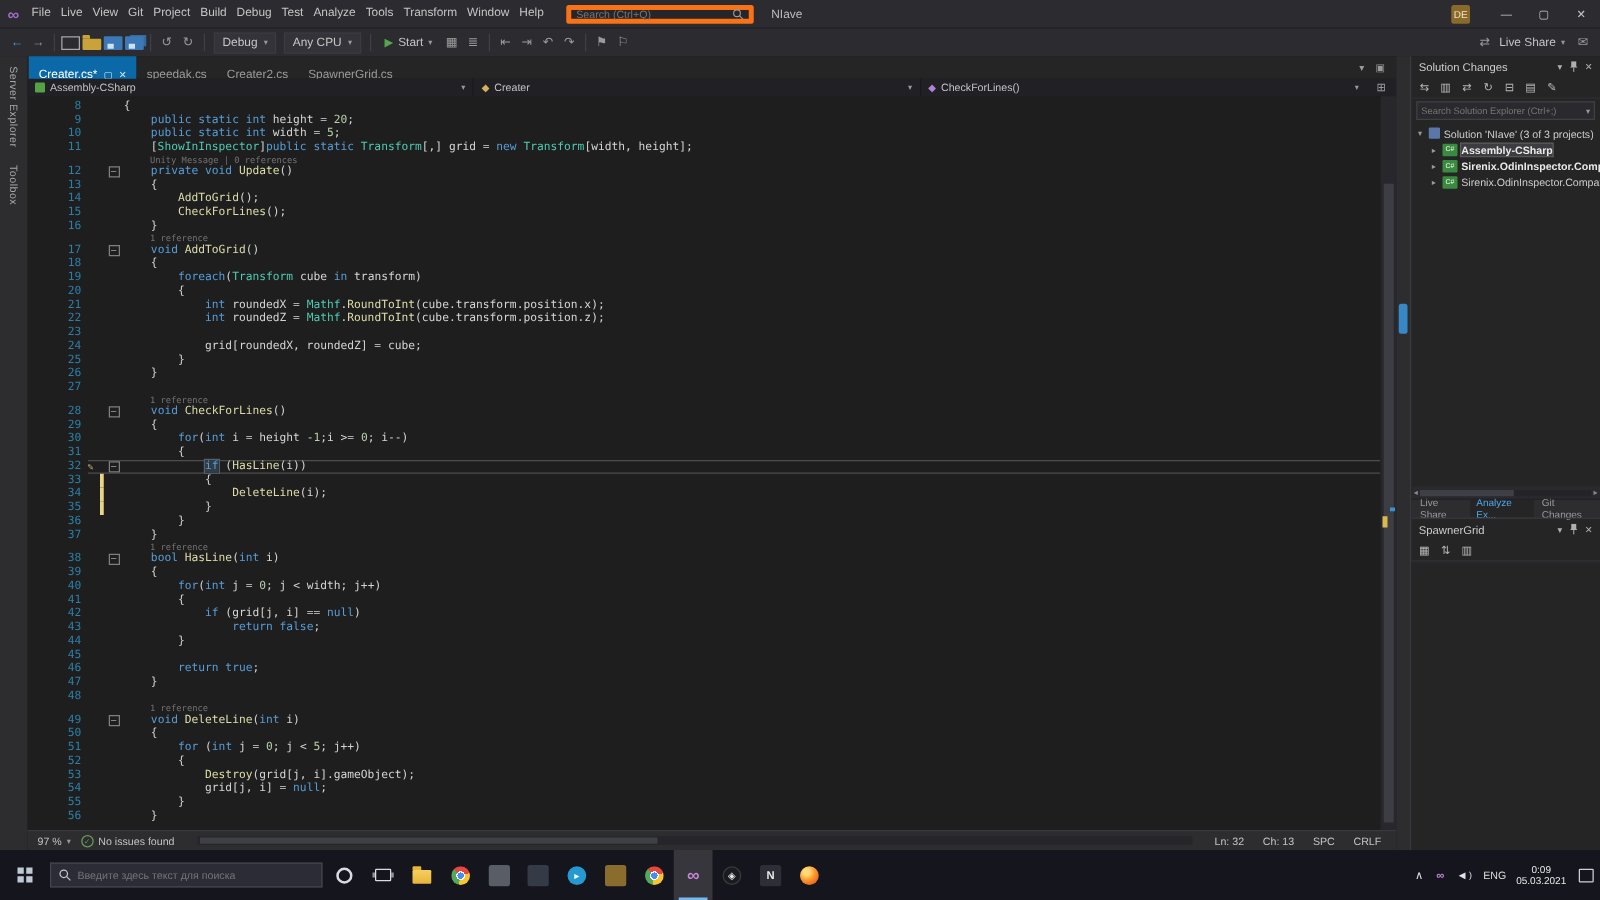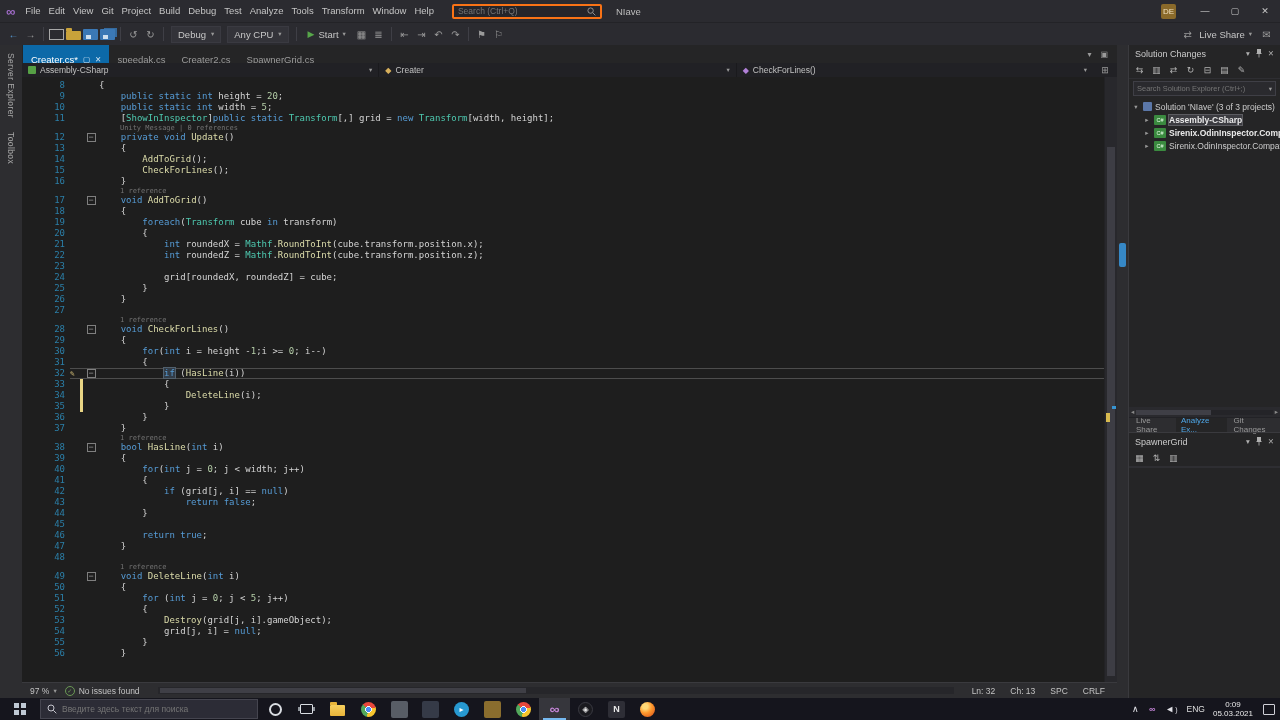--- a/index.html
+++ b/index.html
@@ -4,21 +4,21 @@
 <title>Visual Studio</title>
 <style>
 *{margin:0;padding:0;box-sizing:border-box;cursor:default}
 html,body{width:1280px;height:720px;overflow:hidden;background:#1e1e1e;font-family:"Liberation Sans",sans-serif}
 .app{position:absolute;inset:0;display:flex;flex-direction:column;color:#c5c5c5}
 
 .titlebar{height:22px;background:#2b2b30;display:flex;align-items:center;font-size:9.5px;padding-left:6px;flex:none}
 .vs-logo{color:#a16cc9;font-size:13px;font-weight:bold;font-style:italic;margin-right:6px}
 .menus{display:flex}
 .menu-item{padding:0 4px;line-height:22px}
-.tsearch{margin-left:14px;width:150px;height:15px;background:#25252a;border:2px solid #f97316;border-radius:2px;display:flex;align-items:center;padding:0 4px;gap:3px}
+.tsearch{margin-left:14px;width:150px;height:15px;background:#25252a;border:4px solid #f97316;border-radius:2px;display:flex;align-items:center;padding:0 4px;gap:3px}
 .tsearch input{flex:1;min-width:0;background:none;border:none;outline:none;color:#8a8a8a;font-size:8.5px;font-family:inherit}
 .title-text{margin-left:14px;color:#bdbdbd}
 .tb-spacer{flex:1}
 .avatar{width:15px;height:15px;background:#8a6a2a;color:#f2e3c2;font-size:8px;font-weight:normal;display:flex;align-items:center;justify-content:center;border-radius:2px;margin-right:14px}
 .winbtn{width:30px;height:22px;display:flex;align-items:center;justify-content:center;font-size:9px;color:#c5c5c5}
 
 .toolbar{height:23px;background:#2b2b30;border-top:1px solid #232327;display:flex;align-items:center;padding:0 6px;font-size:9.5px;flex:none;gap:2px}
 .grp{display:flex;align-items:center;gap:2px}
 .tb-icon{min-width:15px;height:16px;display:flex;align-items:center;justify-content:center;font-size:10px;color:#c8c8c8;padding:0 1px}
 .tb-icon.blue{color:#569cd6}.tb-icon.dim{color:#9a9a9a}
@@ -108,21 +108,21 @@
 .se-hscroll .thm{position:absolute;left:0;width:55%;top:0;bottom:0;background:#3f3f46}
 .paneltabs{height:15px;display:flex;background:#2d2d30;border-top:1px solid #222226;align-items:center;gap:1px;padding:0 2px;flex:none}
 .panel-tab{padding:0 5px;font-size:8px;color:#9a9a9a;height:100%;display:flex;align-items:center}
 .panel-tab.active{color:#4ea7e8;background:#252526}
 .props{height:266px;display:flex;flex-direction:column;border-top:1px solid #3a3a3e;flex:none}
 .props .pbody{flex:1;background:#252526;border-top:1px solid #2e2e32}
 
 .bluebar{height:16px;background:#0a79cf;color:#fff;font-size:9px;display:flex;align-items:center;padding:0 9px;gap:6px;flex:none}
 .bluebar .right{margin-left:auto;display:flex;align-items:center;gap:6px}
 
-.taskbar{height:22px;background:#15151d;display:flex;align-items:center;color:#ddd;flex:none}
+.taskbar{height:40px;background:#15151d;display:flex;align-items:center;color:#ddd;flex:none}
 .startbtn{width:40px;height:100%;display:flex;align-items:center;justify-content:center}
 .winlogo{width:12px;height:12px;background-image:linear-gradient(#bfc9d4,#bfc9d4),linear-gradient(#bfc9d4,#bfc9d4),linear-gradient(#bfc9d4,#bfc9d4),linear-gradient(#bfc9d4,#bfc9d4);background-size:5px 5px;background-position:0 0,7px 0,0 7px,7px 7px;background-repeat:no-repeat}
 .tsearch2{width:218px;height:20px;background:#2c2c36;border:1px solid #45454f;display:flex;align-items:center;gap:5px;padding:0 6px;margin-right:2px}
 .tsearch2 input{flex:1;min-width:0;background:none;border:none;outline:none;color:#9a9aa5;font-size:8.5px;font-family:inherit}
 .tb-app{width:31px;height:100%;display:flex;align-items:center;justify-content:center;position:relative}
 .tb-app.active{background:rgba(255,255,255,.14)}
 .tb-app.active::after{content:"";position:absolute;left:4px;right:4px;bottom:0;height:2px;background:#76b9f0}
 .app-ic{width:17px;height:17px;display:flex;align-items:center;justify-content:center;border-radius:2px;font-size:9px}
 .app-ic.cortana{width:13px;height:13px;border:2px solid #d9dde2;border-radius:50%}
 .app-ic.taskview{width:13px;height:10px;border:1px solid #d9dde2;border-radius:1px;box-shadow:-5px 0 0 -3px #8f949b,5px 0 0 -3px #8f949b}
@@ -147,21 +147,21 @@
 </style>
 </head>
 <body>
 
 <div class="app">
 
   <div class="titlebar">
     <span class="vs-logo">∞</span>
     <div class="menus" id="menus">
         <div class="menu-item">File</div>
-        <div class="menu-item">Edit</div>
+        <div class="menu-item">Live</div>
         <div class="menu-item">View</div>
         <div class="menu-item">Git</div>
         <div class="menu-item">Project</div>
         <div class="menu-item">Build</div>
         <div class="menu-item">Debug</div>
         <div class="menu-item">Test</div>
         <div class="menu-item">Analyze</div>
         <div class="menu-item">Tools</div>
         <div class="menu-item">Transform</div>
         <div class="menu-item">Window</div>

